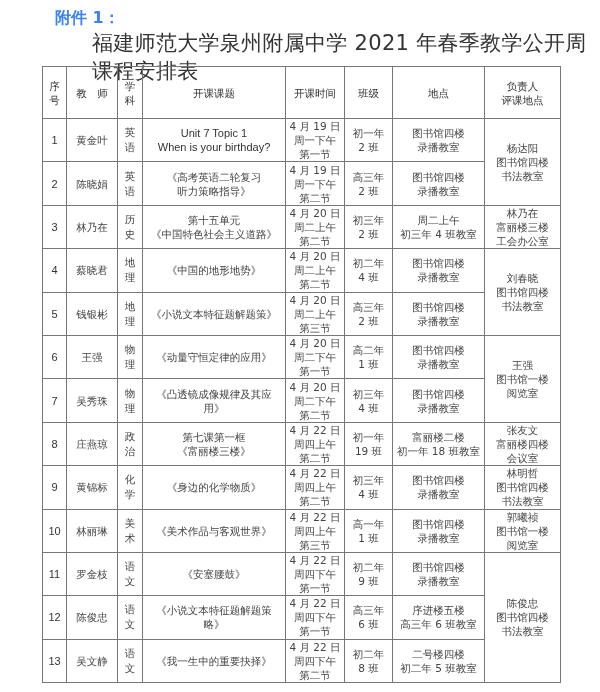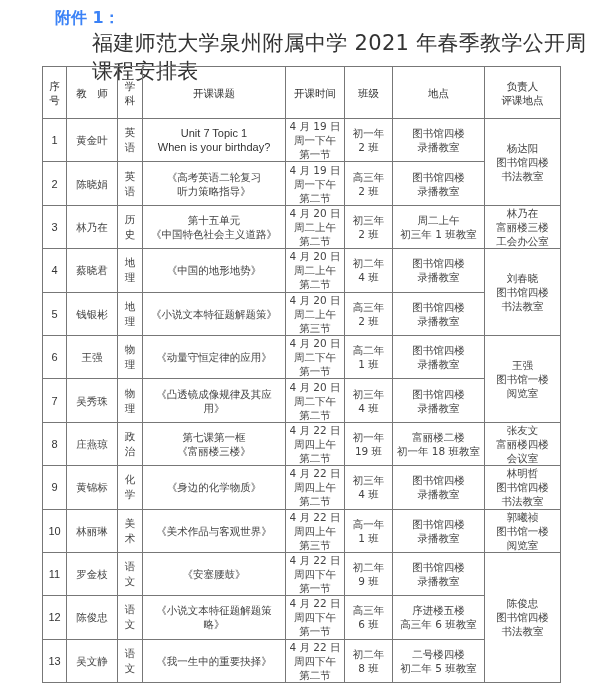--- a/index.html
+++ b/index.html
@@ -152,21 +152,21 @@
           <span class="line">4 月 20 日</span>
           <span class="line">周二上午</span>
           <span class="line">第二节</span>
         </td>
         <td>
           <span class="line">初三年</span>
           <span class="line">2 班</span>
         </td>
         <td>
           <span class="line">周二上午</span>
-          <span class="line">初三年 1 班教室</span>
+          <span class="line">初三年 4 班教室</span>
         </td>
         <td rowspan="1">
           <span class="line">林乃在</span>
           <span class="line">富丽楼三楼</span>
           <span class="line">工会办公室</span>
         </td>
       </tr>
       <tr>
         <td class="no">4</td>
         <td>蔡晓君</td>

